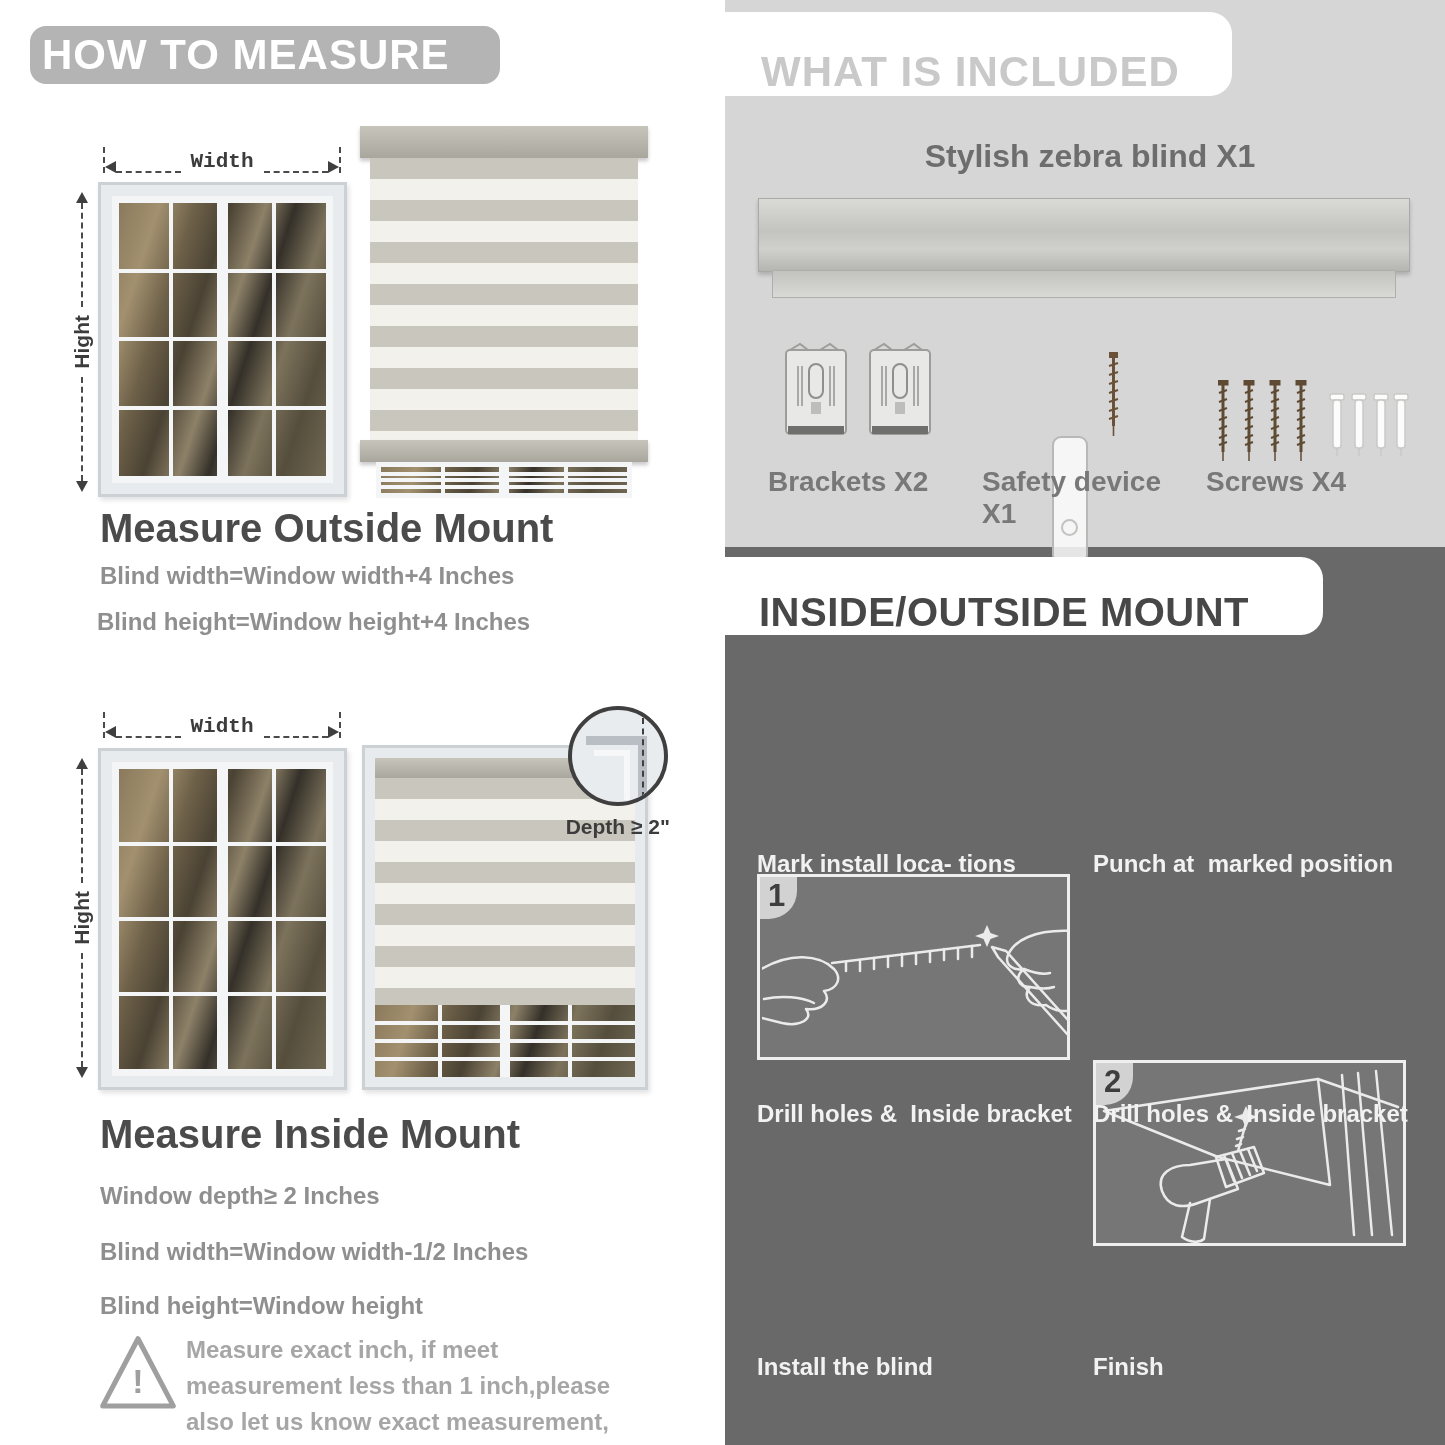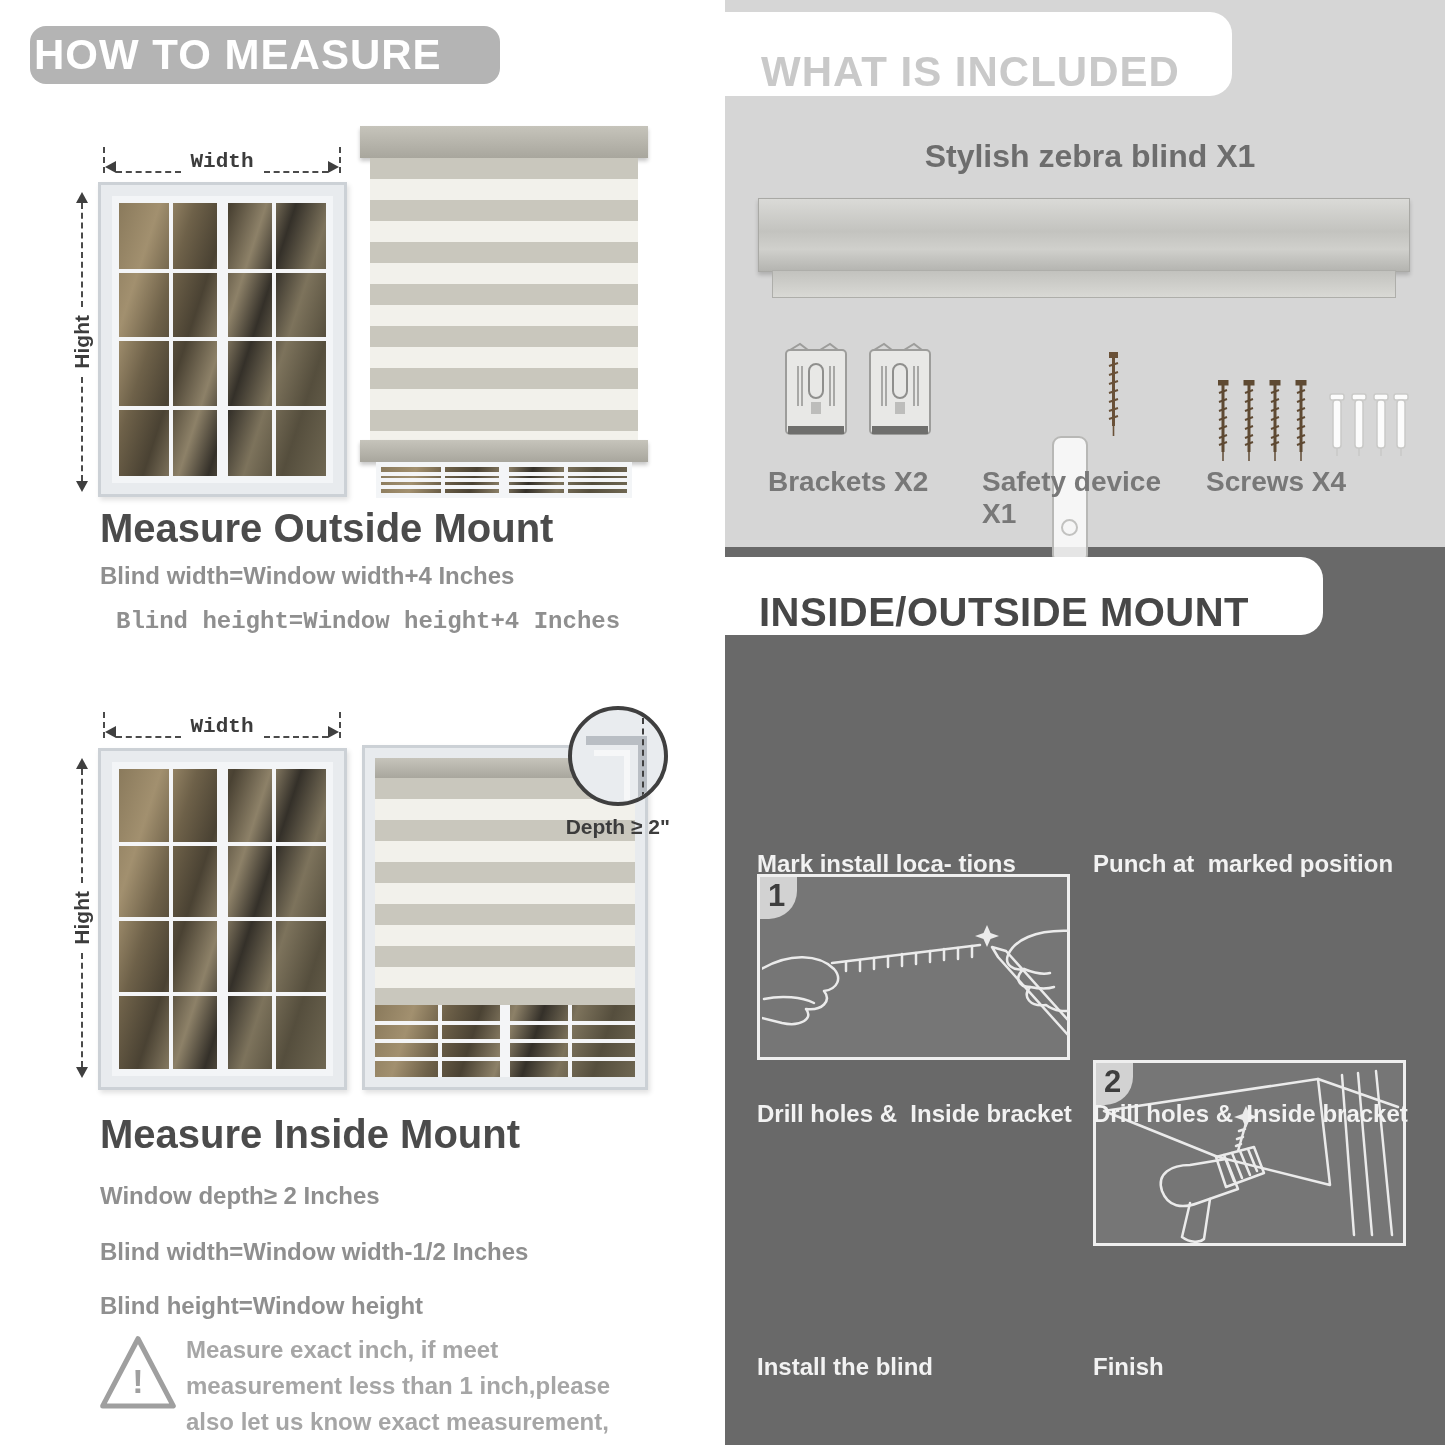--- a/index.html
+++ b/index.html
@@ -1,21 +1,21 @@
 <!DOCTYPE html>
 <html><head>
 <meta charset="utf-8">
 <style>
   html,body{margin:0;padding:0;background:#fff;}
   body{width:1445px;height:1445px;position:relative;overflow:hidden;
        font-family:"Liberation Sans",sans-serif;}
   .abs{position:absolute;}
   
   .hdr-left{left:30px;top:26px;width:470px;height:58px;background:#b4b4b4;border-radius:16px;
-            display:flex;align-items:center;padding-left:4px;box-sizing:border-box;}
+            display:flex;align-items:center;padding-left:12px;box-sizing:border-box;}
   .hdr-left span{color:#fff;font-size:42px;font-weight:800;letter-spacing:1px;}
   .h2{font-size:40px;font-weight:800;color:#4b4b4b;}
   .gline{font-size:24px;font-weight:700;color:#8f8f8f;}
   .warntxt{font-size:24px;font-weight:600;color:#a6a6a6;line-height:36px;}
   
   .harrow{display:flex;align-items:flex-end;font-family:Liberation Mono, monospace;}
   .harrow .seg{flex:1;border-top:2px dashed #4a4a4a;height:0;}
   .harrow .lbl{margin:0 10px;font-size:21px;font-weight:700;color:#3c3c3c;}
   .tri-l{width:0;height:0;border-top:6px solid transparent;border-bottom:6px solid transparent;border-right:11px solid #3f3f3f;}
   .tri-r{width:0;height:0;border-top:6px solid transparent;border-bottom:6px solid transparent;border-left:11px solid #3f3f3f;}
@@ -106,21 +106,21 @@
 
 <div class="abs cassette" style="left:360px;top:126px;width:288px;height:32px;"></div>
 <div class="abs stripes" style="left:370px;top:158px;width:268px;height:282px;"></div>
 <div class="abs cassette" style="left:360px;top:440px;width:288px;height:22px;"></div>
 <div class="abs peek" style="left:376px;top:462px;width:256px;height:36px;">
   <div class="winphoto"></div>
 </div>
 
 <div class="abs h2" style="left:100px;top:506px;">Measure Outside Mount</div>
 <div class="abs gline" style="left:100px;top:562px;">Blind width=Window width+4 Inches</div>
-<div class="abs gline" style="left:116px;top:608px;font-family:Liberation Mono, monospace;">Blind height=Window height+4 Inches</div>
+<div class="abs gline" style="left:97px;top:608px;">Blind height=Window height+4 Inches</div>
 
 <div class="abs harrow" style="left:103px;top:712px;width:238px;">
   <div class="endtick"></div>
   <div class="tri-l"></div>
   <div class="seg"></div>
   <div class="lbl">Width</div>
   <div class="seg"></div>
   <div class="tri-r"></div>
   <div class="endtick"></div>
 </div>

